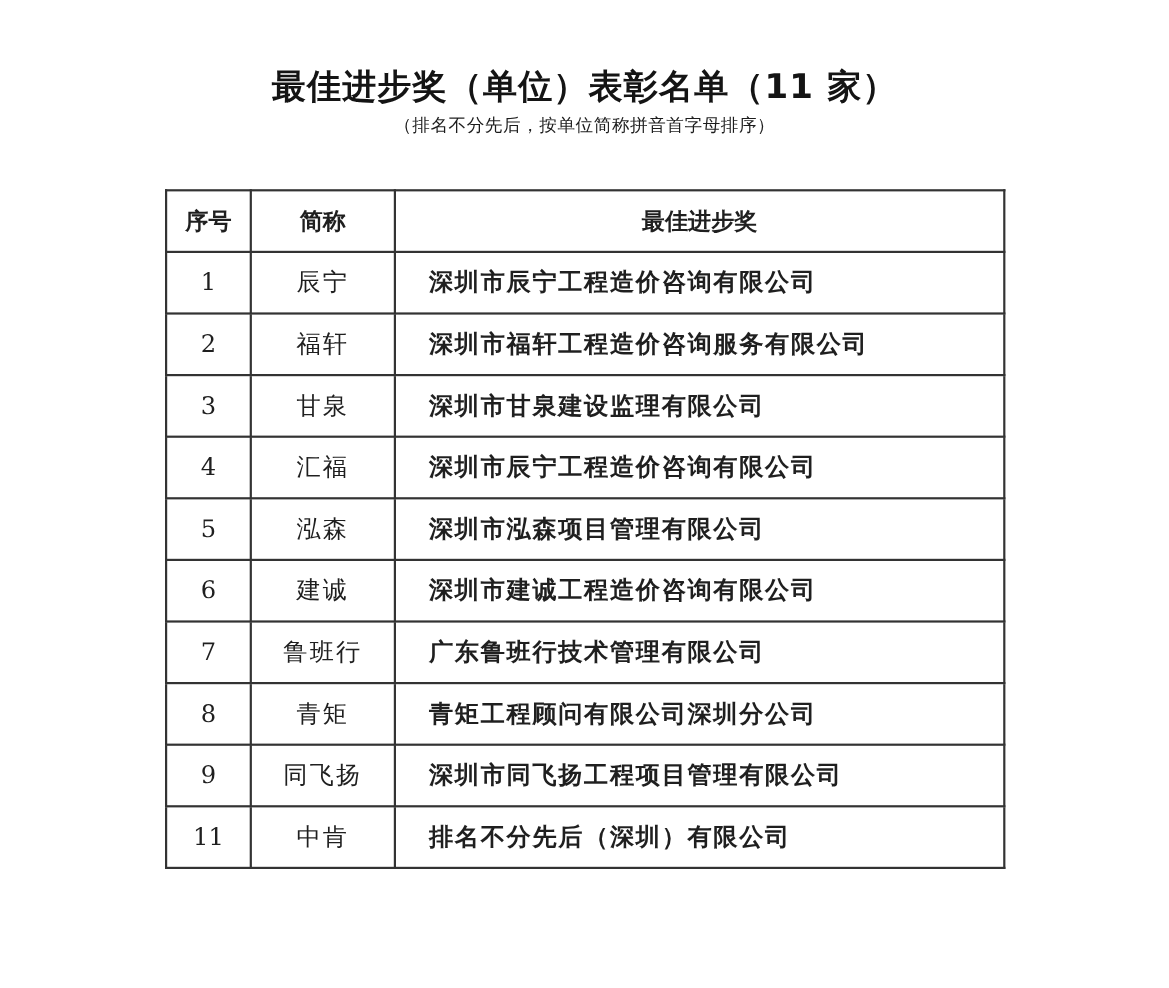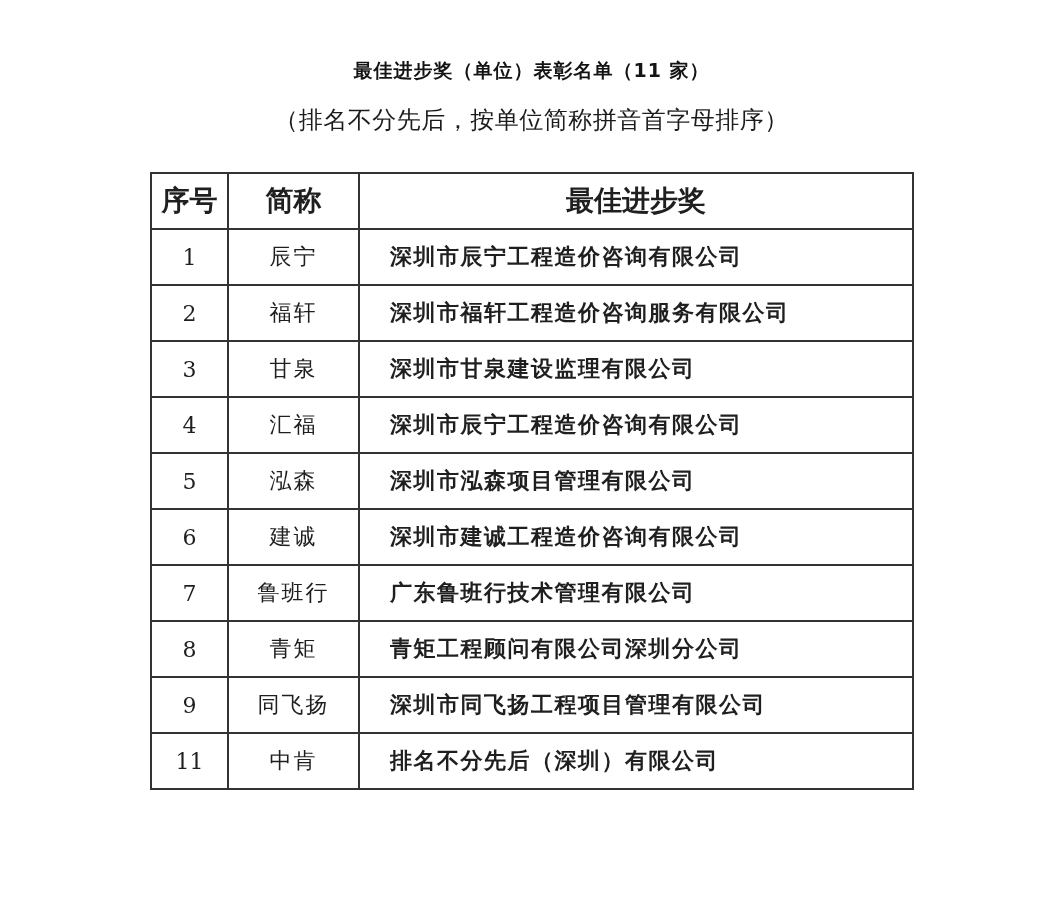--- a/index.html
+++ b/index.html
@@ -3,35 +3,35 @@
 <meta charset="utf-8">
 <style>
   html, body { margin: 0; padding: 0; }
   body {
     width: 1063px; height: 898px; background: #ffffff; position: relative; overflow: hidden;
     font-family: "DejaVu Serif", "Liberation Serif", serif; color: #1a1a1a;
   }
   .title {
     position: absolute; left: 0; top: 58px; width: 1063px; text-align: center;
     font-family: "DejaVu Sans", "Liberation Sans", sans-serif;
-    font-size: 19px; font-weight: bold; letter-spacing: 1px; color: #141414;
+    font-size: 31px; font-weight: bold; letter-spacing: 1px; color: #141414;
   }
   .subtitle {
     position: absolute; left: 0; top: 104px; width: 1063px; text-align: center;
-    font-size: 24px; color: #1c1c1c; letter-spacing: 0.5px;
+    font-size: 16px; color: #1c1c1c; letter-spacing: 0.5px;
   }
   table {
     position: absolute; left: 150px; top: 172px; width: 762px;
     border-collapse: collapse; table-layout: fixed;
   }
   td, th {
     border: 2px solid #333; height: 54px; padding: 0;
     font-size: 22px; font-weight: normal; color: #1f1f1f;
   }
-  th { font-family: "DejaVu Sans", "Liberation Sans", sans-serif; font-weight: bold; font-size: 28px; height: 54px; margin-top: 36px; }
+  th { font-family: "DejaVu Sans", "Liberation Sans", sans-serif; font-weight: bold; font-size: 21px; height: 54px; margin-top: 36px; }
   col.c1 { width: 77px; } col.c2 { width: 131px; } col.c3 { width: 554px; }
   td.num, td.abbr, th { text-align: center; }
   td.name { text-align: left; padding-left: 30px; letter-spacing: 1.5px; font-weight: bold; }
   td.abbr { letter-spacing: 2px; }
 </style>
 </head>
 <body>
 
 <div class="title">最佳进步奖（单位）表彰名单（11 家）</div>
 <div class="subtitle">（排名不分先后，按单位简称拼音首字母排序）</div>

